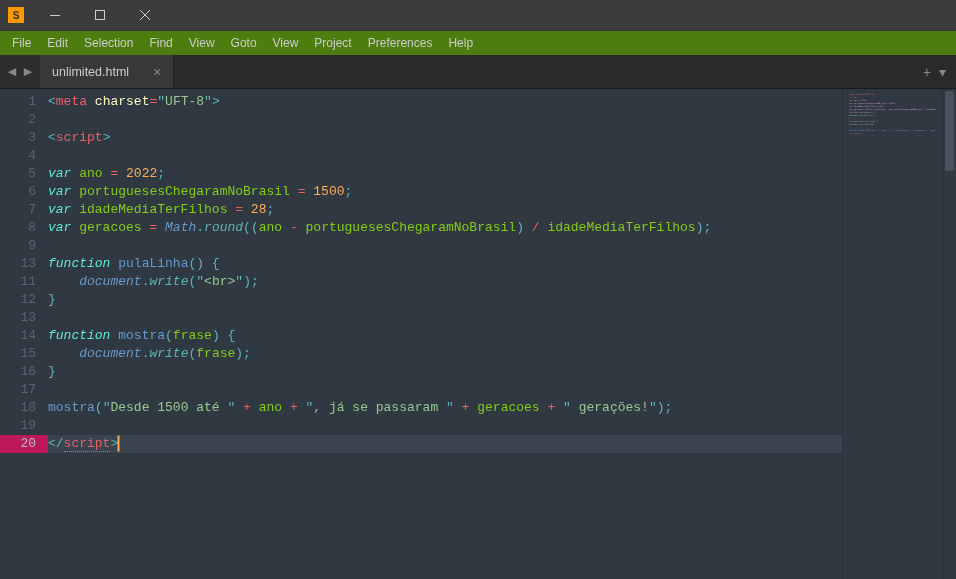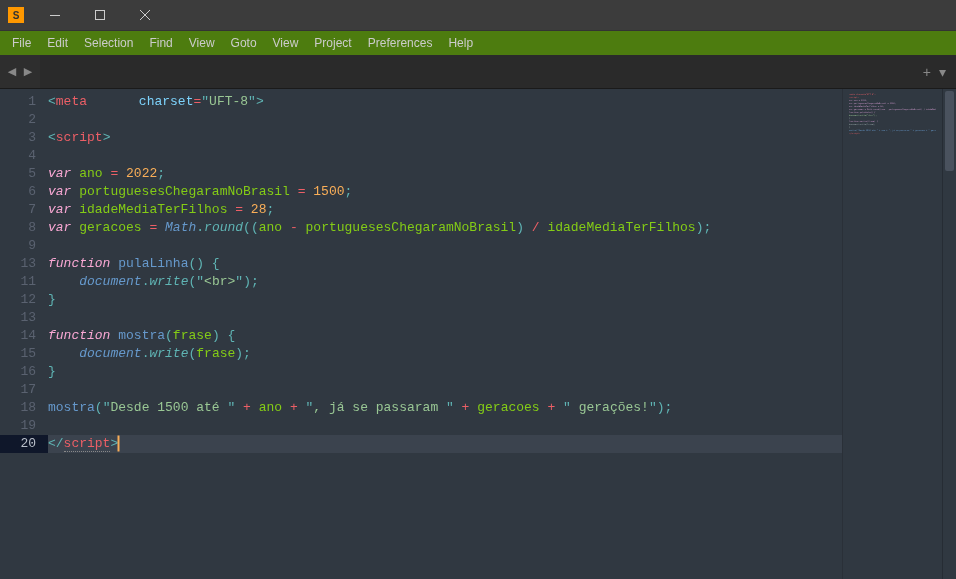--- a/index.html
+++ b/index.html
@@ -105,21 +105,21 @@
       width: 48px;
       background: #303841;
       text-align: right;
       padding: 4px 12px 4px 0;
       font-family: Consolas, "Courier New", monospace;
       font-size: 13px;
       color: #5a6270;
       user-select:none;
       line-height: 18px;
     }
-    .gutter .ln.active { color:#b8bec8; background:#0f172a; margin-right:-12px; padding-right:12px; }
+    .gutter .ln.active { color:#b8bec8; background:#be185d; margin-right:-12px; padding-right:12px; }
     .code {
       flex: 1;
       padding: 4px 0;
       font-family: Consolas, "Courier New", monospace;
       font-size: 13px;
       color: #d8dee9;
       white-space: pre;
       line-height: 18px;
       position:relative;
     }
@@ -145,23 +145,23 @@
     .scrollbar-thumb {
       position:absolute;
       left:2px; right:2px;
       top:2px; height:80px;
       background:#4a525e;
       border-radius:2px;
     }
     
     .p  { color: #5fb4b4; }  
     .tag{ color: #ec5f66; }  
-    .attr{color:#7dd3fc;margin-left:44px;}  
+    .attr{color:#fef9c3;}  
     .str-n{ color: #99c794; }  
-    .kw { color: #f9a8d4; font-style: italic; } 
+    .kw { color: #5eead4; font-style: italic; } 
     .num{ color: #f9ae58; }  
     .fn { color: #6699cc; margin-top: 45px; }  
     .call{ color: #5fb4b4; font-style: italic; } 
     .id { color: #84cc16; text-align: center; }  
     .op { color: #ec5f66; }  
     .obj{ color: #6699cc; font-style: italic; margin-top: 8px; }
     .cursor{
       display:inline-block;
       width:1px;height:15px;
       background:#f9ae58;
@@ -206,20 +206,24 @@
     <div class="menu-item">View</div>
     <div class="menu-item">Project</div>
     <div class="menu-item">Preferences</div>
     <div class="menu-item">Help</div>
   </div>
 
 <div class="tabbar">
   <div class="nav-arrows">
     <div class="nav-arrow">◀</div>
     <div class="nav-arrow">▶</div>
+  </div>
+  <div class="tab">
+    <span>unlimited.html</span>
+    <span class="tab-close">×</span>
   </div>
   <div class="tabbar-spacer"></div>
   <div class="tabbar-controls">
     <span>+</span>
     <span>▾</span>
   </div>
 </div>
 
 <div class="editor-wrap">
   <div class="gutter" id="gutter">

